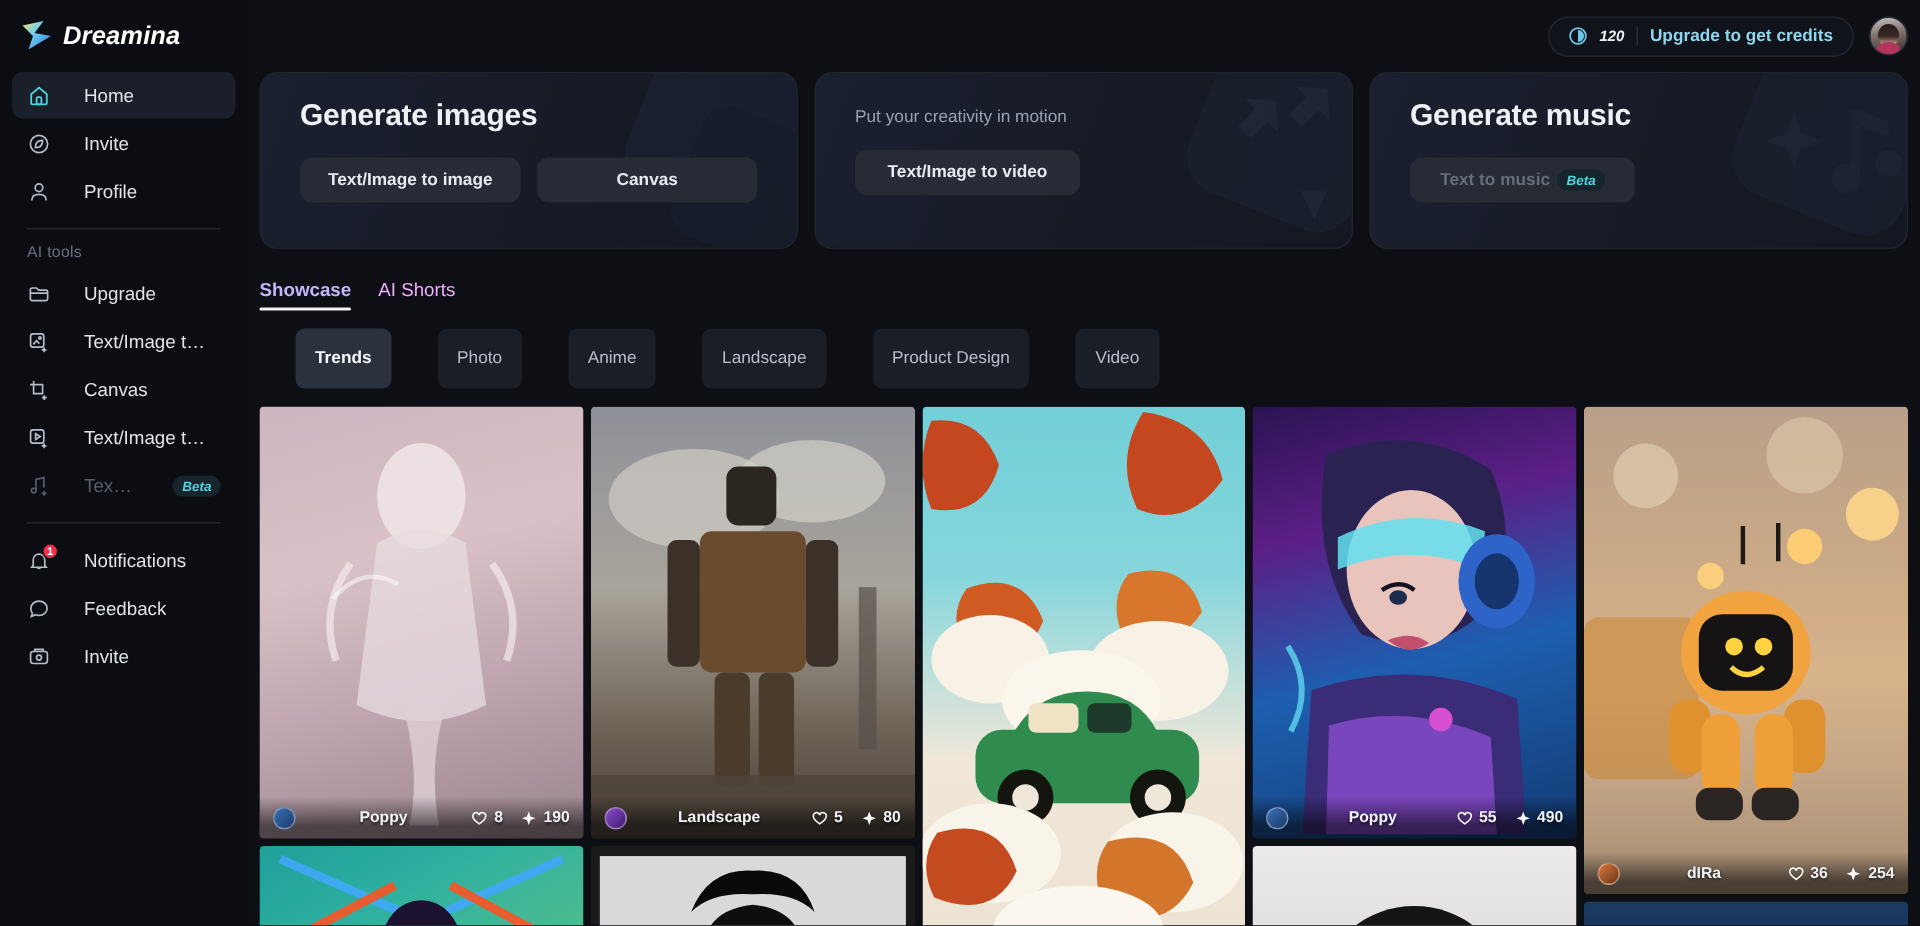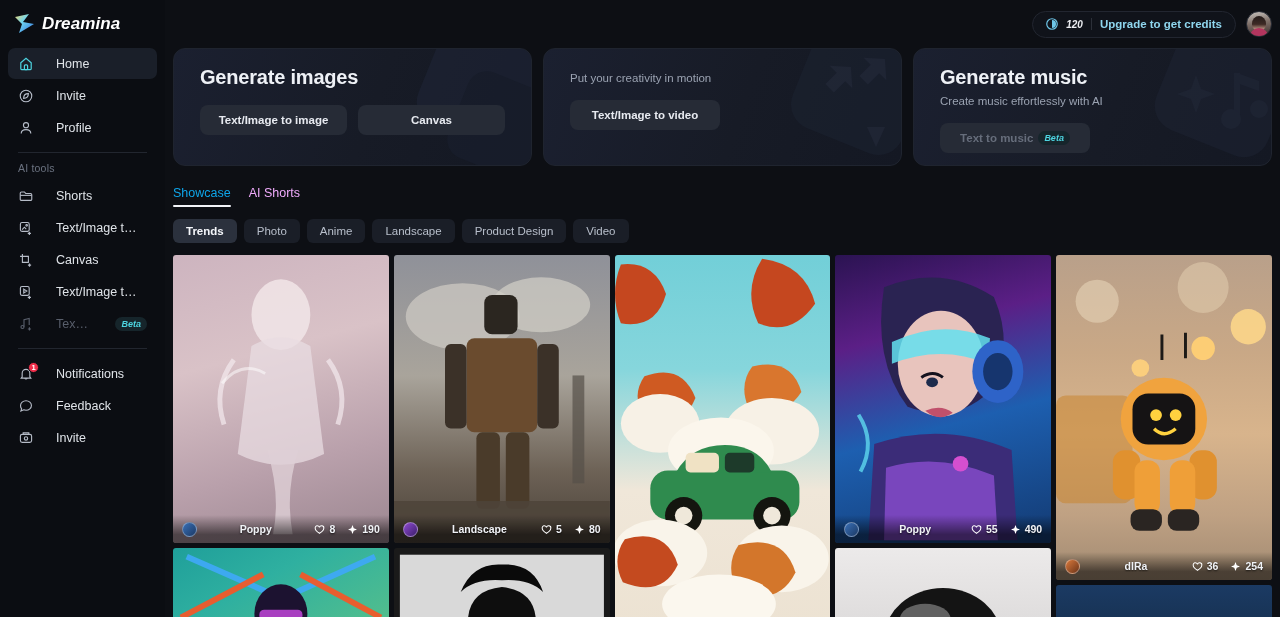--- a/index.html
+++ b/index.html
@@ -125,32 +125,32 @@
   }
   .promo .pbtn.wide { flex: 1 1 0; text-align: center; }
   .promo .pbtn.disabled { color: #666d7b; cursor: default; }
 
   
   .tabs { display: flex; gap: 18px; padding: 0 8px; margin-top: 20px; }
   .tab {
     font-size: 12.5px; color: #f0abfc; padding-bottom: 7px;
     cursor: pointer; position: relative;
   }
-  .tab.active { color: #0ea5e9; font-weight: 400; }
+  .tab.active { color: #c4b5fd; font-weight: 700; }
   .tab.active::after {
     content:""; position: absolute; left: 0; right: 0; bottom: 0;
     height: 2px; background: #f2f4f8; border-radius: 2px;
   }
 
   
   .chips { display: flex; gap: 7px; padding: 0 8px; margin-top: 12px; }
   .chip {
-    height: 24px; border-radius: 6px; background: #1a1e27;
+    height: 40px; border-radius: 6px; background: #1a1e27;
     display: flex; align-items: center; padding: 0 13px;
-    font-size: 11.5px; color: #b8bfcb; cursor: pointer; white-space: nowrap;
+    font-size: 11.5px; color: #b8bfcb; cursor: pointer; white-space: nowrap; margin-left: 24px;
   }
   .chip.active { background: #2b313d; color: #f4f6fa; font-weight: 700; }
 
   
   .gallery {
     display: flex; gap: 5px; padding: 0 8px; margin-top: 12px;
     height: 380px; overflow: hidden;
   }
   .gcol { flex: 1 1 0; display: flex; flex-direction: column; gap: 5px; }
   .gcard {
@@ -227,21 +227,21 @@
 
     <div class="nav-sep"></div>
     <div class="group-title">AI tools</div>
 
     <div>
       <div class="nav-item">
         <svg class="ico" viewBox="0 0 20 20" fill="none" stroke="#b6bcc8" stroke-width="1.4">
           <path d="M2.8 6.5 a1.5 1.5 0 0 1 1.5-1.5 H8 l1.6 1.8 H15.7 a1.5 1.5 0 0 1 1.5 1.5 V14 a1.5 1.5 0 0 1-1.5 1.5 H4.3 A1.5 1.5 0 0 1 2.8 14 Z"></path>
           <path d="M2.8 9.2 H17.2"></path>
         </svg>
-        <span class="lbl">Shorts</span>
+        <span class="lbl">Upgrade</span>
       </div>
       <div class="nav-item">
         <svg class="ico" viewBox="0 0 20 20" fill="none" stroke="#b6bcc8" stroke-width="1.4">
           <rect x="3" y="3.2" width="11" height="11" rx="2"></rect>
           <path d="M5.2 12 L8 9 l2.3 2.3"></path>
             <circle cx="10.8" cy="6.6" r="1"></circle>
           <path d="M14.2 14.6 v4 M12.2 16.6 h4" stroke-width="1.5"></path>
         </svg>
         <span class="lbl">Text/Image t…</span>
       </div>
@@ -347,21 +347,20 @@
       <div class="promo">
         <svg class="deco" viewBox="0 0 152 136">
           <rect x="40" y="-16" width="120" height="120" rx="26" transform="rotate(22 100 44)" fill="#1e2434"></rect>
           <path d="M66 46 l5 -14 5 14 14 5 -14 5 -5 14 -5 -14 -14 -5 Z" fill="#272e41"></path>
           <path d="M112 30 V72" stroke="#272e41" stroke-width="6" fill="none"></path>
           <path d="M112 30 l22 8 v10 l-22 -8 Z" fill="#272e41"></path>
           <circle cx="106" cy="76" r="10" fill="#272e41"></circle>
           <circle cx="134" cy="66" r="9" fill="#272e41"></circle>
         </svg>
         <h2>Generate music</h2>
-        <p>Create music effortlessly with AI</p>
         <div class="btns">
           <div class="pbtn disabled" style="width:150px">
             <span>Text to music</span>
             <span class="beta-badge">Beta</span>
           </div>
         </div>
       </div>
     </section>
 
     <nav class="tabs">

